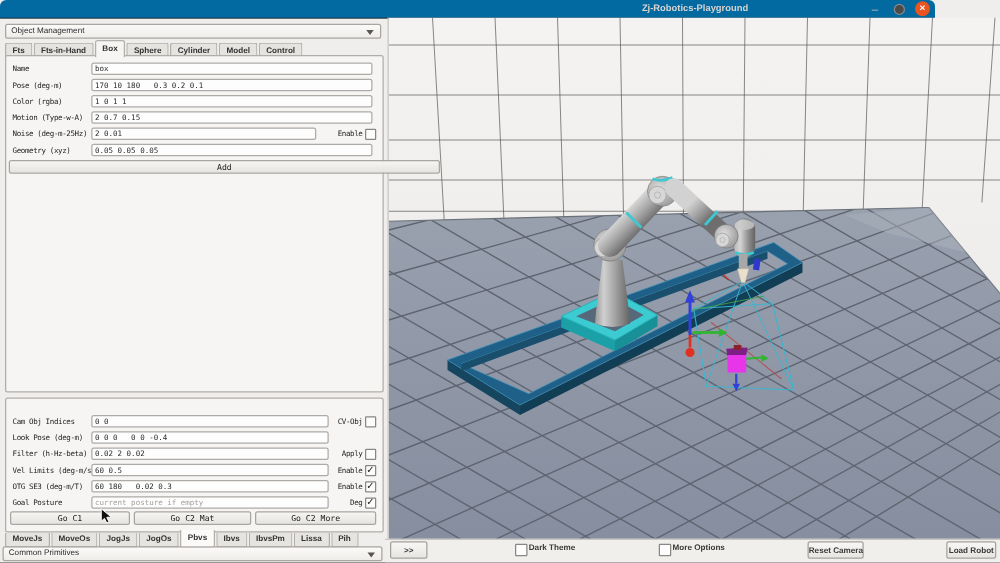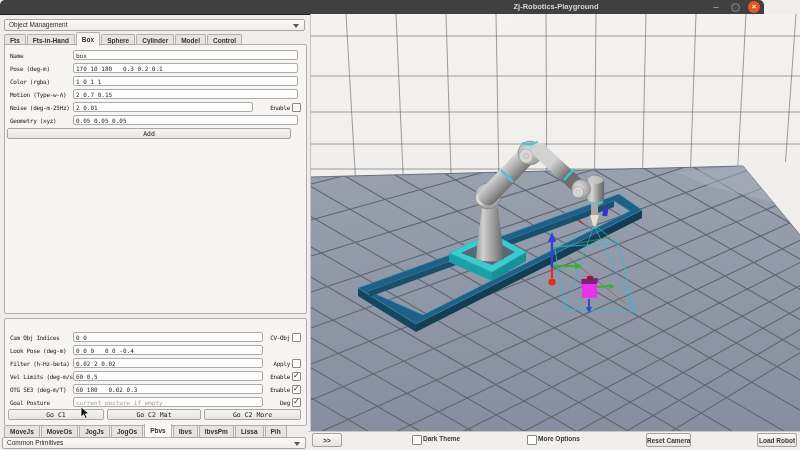--- a/index.html
+++ b/index.html
@@ -1,20 +1,20 @@
 <!DOCTYPE html>
 <html><head>
 <meta charset="utf-8">
 <style>
   html,body{margin:0;padding:0;background:#555;}
   .window{position:relative;width:800px;height:450px;background:#f0eeec;overflow:hidden;
           font-family:"Liberation Sans",sans-serif;}
   
-  .titlebar{position:absolute;left:0;top:0;width:748px;height:14px;background:#404040;
-            border-bottom:1px solid #1c1c1c;border-radius:5px 5px 0 0;padding-left:16px;}
+  .titlebar{position:absolute;left:0;top:0;width:748px;height:14px;background:#0369a1;
+            border-bottom:1px solid #1c1c1c;border-radius:5px 5px 0 0;}
   .title-text{position:absolute;left:312px;width:488px;top:0;height:14px;line-height:14px;
               text-align:center;color:#d8d4d1;font-size:7.5px;font-weight:bold;}
   .winbtn{position:absolute;top:2px;height:10px;line-height:10px;color:#c5c1be;font-size:9px;text-align:center;}
   .btn-min{right:42px;width:12px;}
   .btn-max{right:24px;width:10px;}
   .btn-max .circ{display:inline-block;width:7px;height:7px;border:1px solid #8a8a8a;border-radius:50%;
                  background:#4a4a4a;margin-top:1px;}
   .btn-close{right:4px;width:12px;height:12px;top:1px;background:#e95420;border-radius:50%;
              color:#fff;font-size:8px;line-height:11px;font-weight:bold;}
   
@@ -109,21 +109,21 @@
     <div class="row" style="top:57px;">
       <span class="lbl">Noise (deg-m-25Hz)</span>
       <input class="fld w-mid" value="2 0.01" style="">
       <span class="cbl">Enable</span>
       <span class="cb"></span>
     </div>
     <div class="row" style="top:70px;">
       <span class="lbl">Geometry (xyz)</span>
       <input class="fld w-full" value="0.05 0.05 0.05" style="">
     </div>
-    <div class="pbtn" style="left:2px;top:83px;width:284px;">Add</div>
+    <div class="pbtn" style="left:2px;top:83px;width:345px;">Add</div>
   </div>
 
   <div class="panel" style="left:4px;top:318px;width:301px;height:106px;">
     <div class="row" style="top:13px;">
       <span class="lbl">Cam Obj Indices</span>
       <input class="fld w-p2" value="0 0" style="">
       <span class="cbl">CV-Obj</span>
       <span class="cb"></span>
     </div>
     <div class="row" style="top:26px;">

